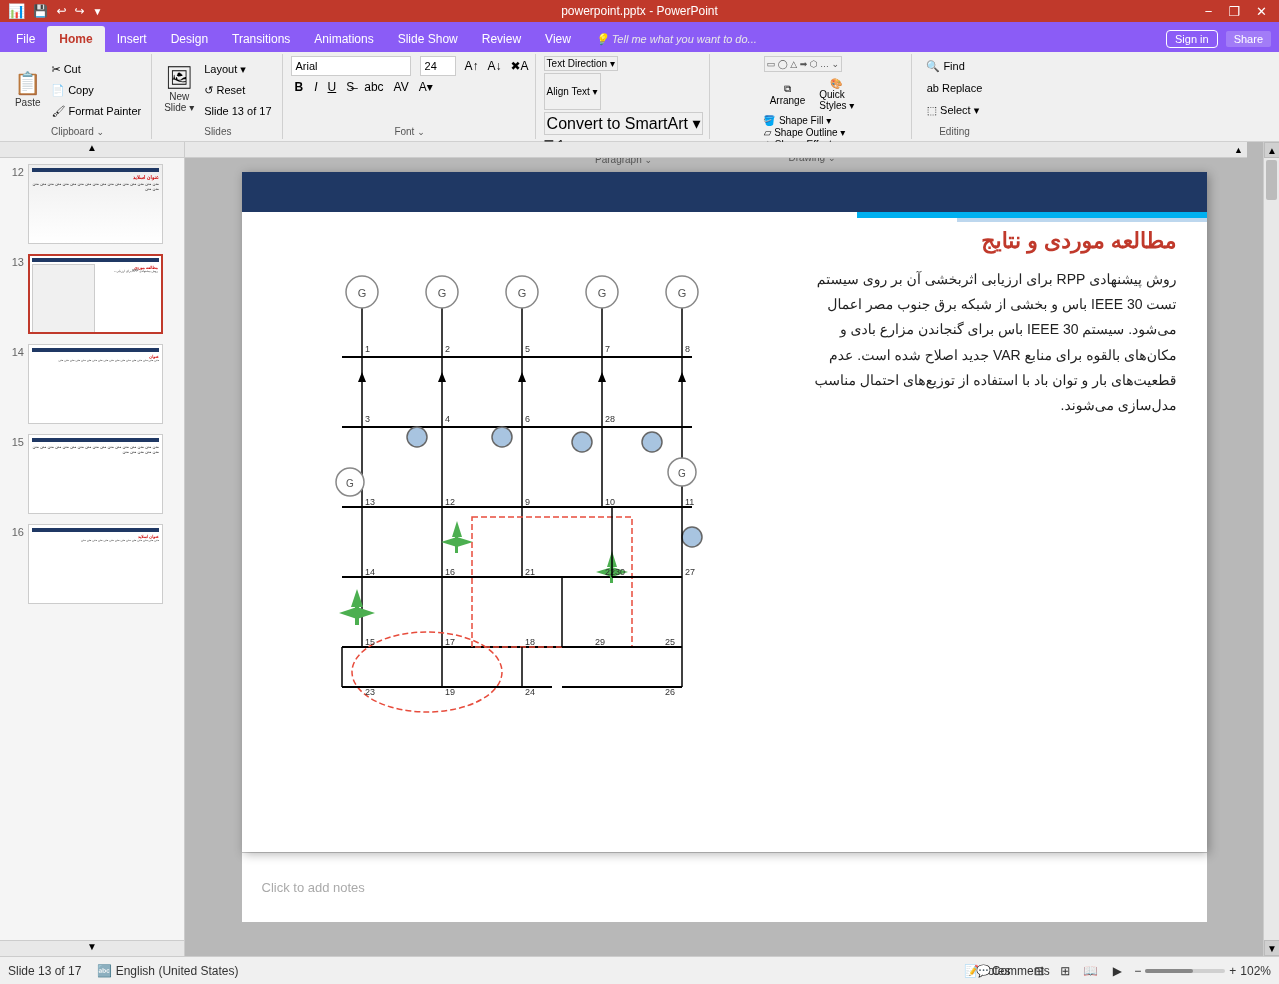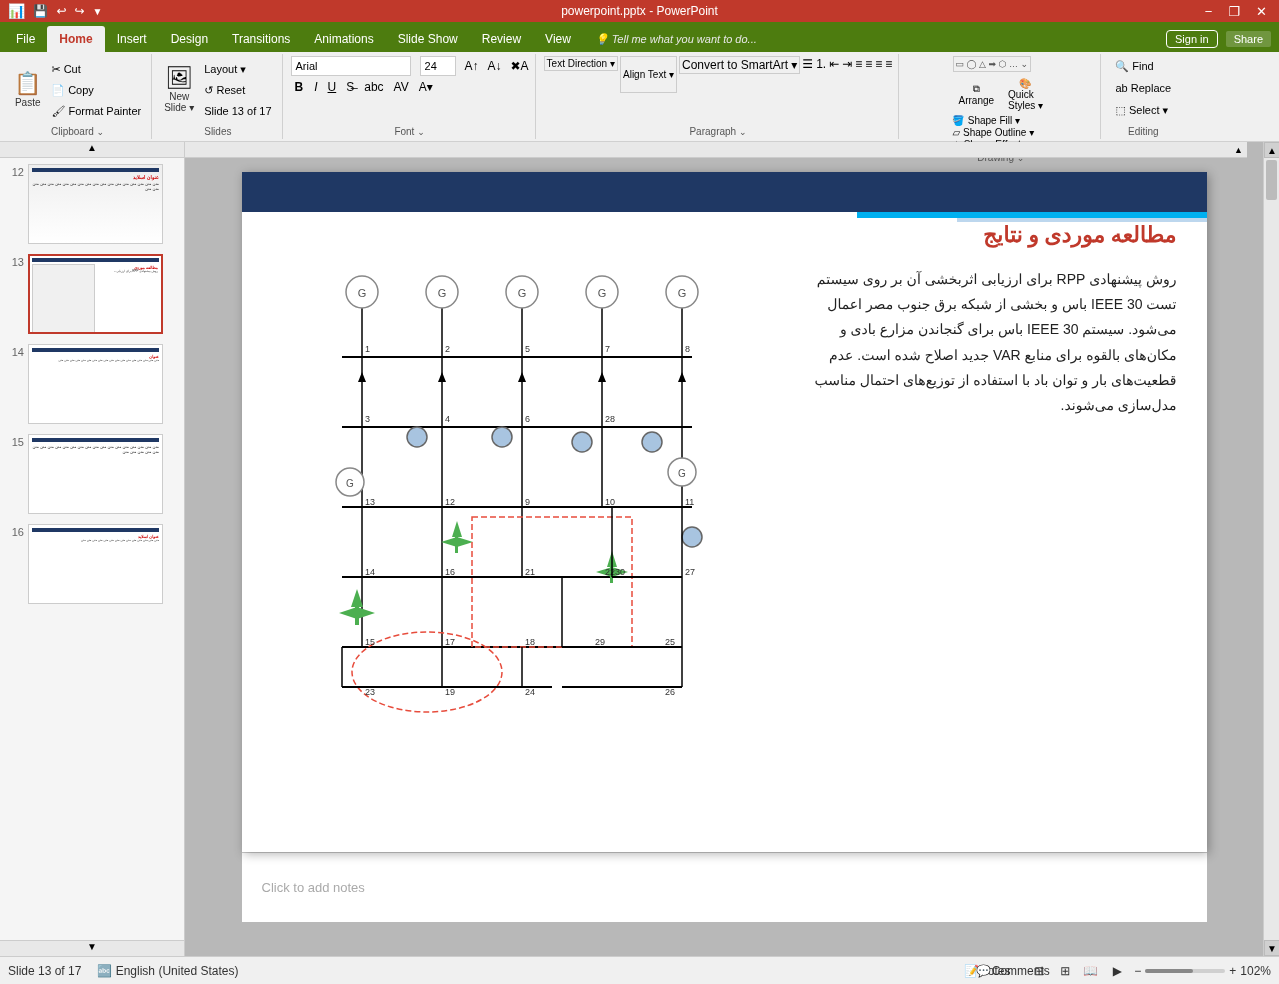--- a/index.html
+++ b/index.html
@@ -16,21 +16,21 @@
       color: white;
       font-size: 11px;
     }
     .title-bar-center { position: absolute; left: 50%; transform: translateX(-50%); color: white; font-size: 12px; }
     .title-bar-controls { display: flex; gap: 8px; }
     .title-bar-btn { color: white; font-size: 13px; cursor: pointer; padding: 0 4px; }
 
     
     .ribbon-tabs {
       height: 30px;
-      background: #4d7c0f;
+      background: #8b5cf6;
       display: flex;
       align-items: flex-end;
       padding-left: 4px;
     }
     .ribbon-tab {
       padding: 4px 12px;
       color: white;
       font-size: 12px;
       cursor: pointer;
       border-radius: 3px 3px 0 0;
@@ -214,26 +214,26 @@
       font-size: 12px;
       color: #333;
     }
     .status-left { display: flex; gap: 16px; align-items: center; }
     .status-right { display: flex; gap: 8px; align-items: center; }
     .status-icon { width: 18px; height: 18px; display: flex; align-items: center; justify-content: center; cursor: pointer; }
 
     
     .slide-title-text {
       position: absolute;
-      top: 50px;
+      top: 56px;
       right: 30px;
       font-size: 22px;
       font-weight: bold;
       color: #c0392b;
-      font-family: Liberation Serif, serif;
+      font-family: Liberation Sans, sans-serif;
       direction: rtl;
     }
     .slide-body-text {
       position: absolute;
       top: 95px;
       right: 30px;
       width: 370px;
       font-size: 14px;
       line-height: 1.8;
       color: #222;
@@ -381,29 +381,29 @@
         <span style="cursor:pointer; padding:1px 3px;">S̶</span>
         <span style="cursor:pointer; padding:1px 3px;">abc</span>
         <span style="cursor:pointer; padding:1px 3px;">AV</span>
         <span style="cursor:pointer; padding:1px 3px;">A▾</span>
       </div>
     </div>
     <div class="ribbon-group-label">Font <span style="font-size:9px;">⌄</span></div>
   </div>
 
   <div class="ribbon-group" style="min-width:140px;">
-    <div class="ribbon-group-content" style="gap:2px; align-items:flex-start;">
+    <div class="ribbon-group-content" style="flex-direction:column; gap:2px; align-items:flex-start;">
       <div style="display:flex; gap:2px;">
         <span style="cursor:pointer; font-size:10px; padding:1px 2px; border:1px solid #ccc;">Text Direction ▾</span>
       </div>
       <div style="display:flex; gap:2px;">
         <span style="cursor:pointer; font-size:10px; padding:12px 2px; border:1px solid #ccc;">Align Text ▾</span>
       </div>
       <div style="display:flex; gap:2px;">
-        <span style="cursor:pointer; font-size:12px; padding:1px 2px; border:1px solid #ccc;">Convert to SmartArt ▾</span>
+        <span style="cursor:pointer; font-size:16px; padding:1px 2px; border:1px solid #ccc;">Convert to SmartArt ▾</span>
       </div>
       <div style="display:flex; gap:3px; margin-top:1px;">
         <span style="cursor:pointer;">☰</span>
         <span style="cursor:pointer;">1.</span>
         <span style="cursor:pointer;">⇤</span>
         <span style="cursor:pointer;">⇥</span>
         <span style="cursor:pointer;">≡</span>
         <span style="cursor:pointer;">≡</span>
         <span style="cursor:pointer;">≡</span>
         <span style="cursor:pointer;">≡</span>

